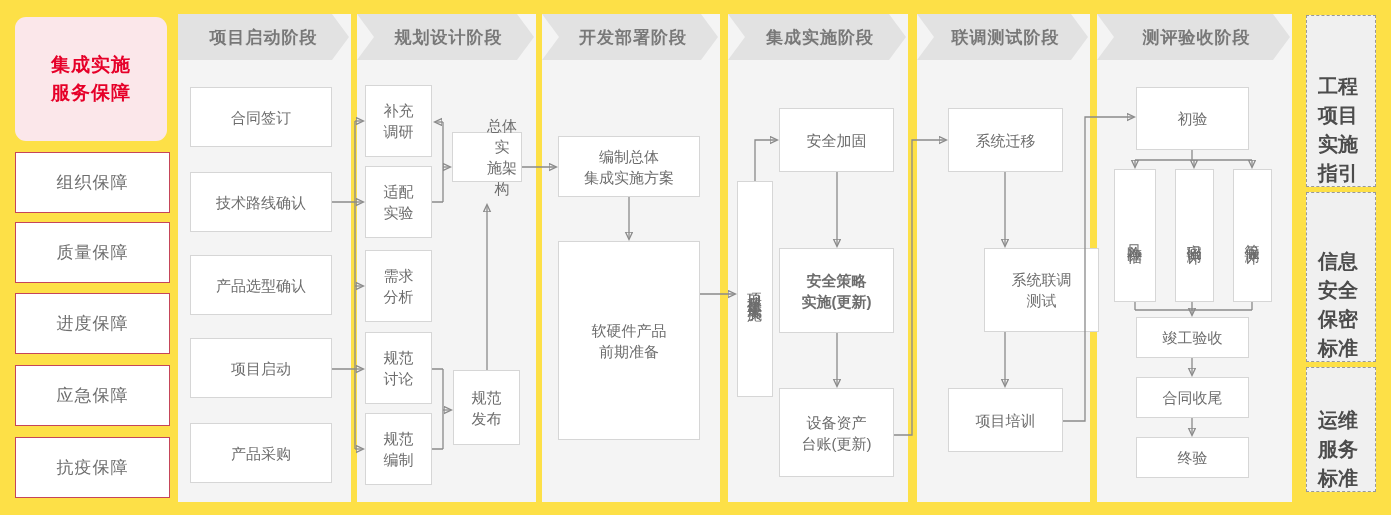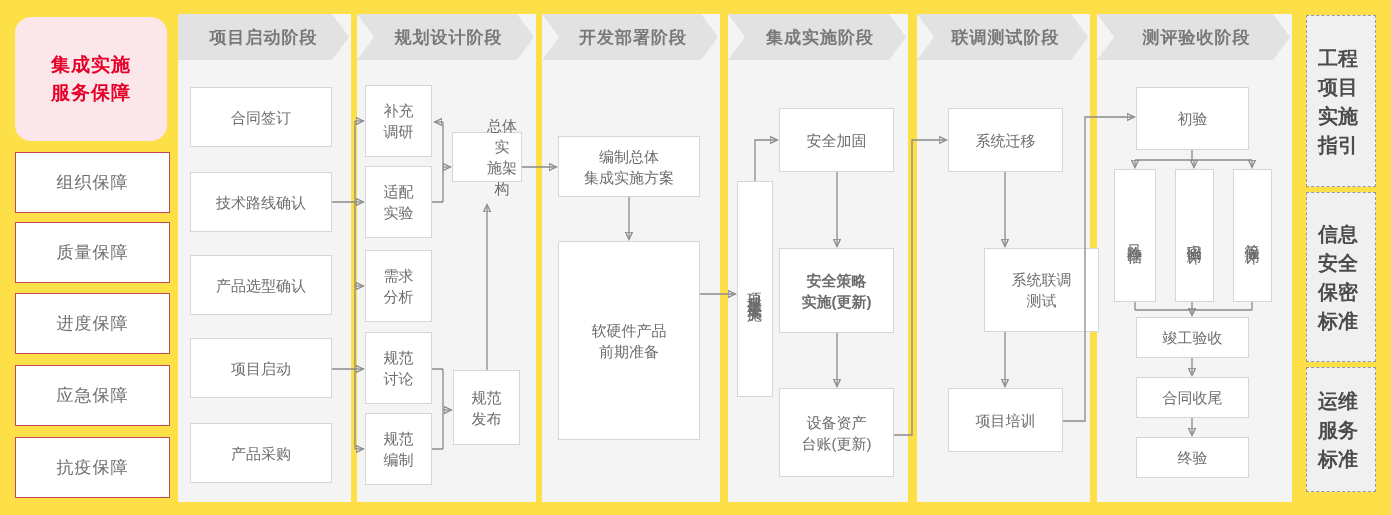--- a/index.html
+++ b/index.html
@@ -17,30 +17,30 @@
         padding-left:6px;box-sizing:border-box;}
   .chev.first{clip-path:polygon(0 0, calc(100% - 17px) 0, 100% 50%, calc(100% - 17px) 100%, 0 100%);padding-left:0;}
 
   
   .node{position:absolute;background:#ffffff;border:1px solid #d6d6d6;
         display:flex;align-items:center;justify-content:center;text-align:center;
         color:#6d6d6d;font-size:15px;line-height:1.4;white-space:pre-line;box-sizing:border-box;}
   .vnode{writing-mode:vertical-rl;text-orientation:upright;letter-spacing:2px;line-height:1;}
 
   
-  .pink{position:absolute;left:15px;top:17px;width:152px;height:124px;background:#fbe7ea;border-radius:16px;
+  .pink{position:absolute;left:15px;top:17px;width:152px;height:124px;background:#fbe7ea;border-radius:11px;
         display:flex;align-items:center;justify-content:center;text-align:center;
         color:#e60029;font-size:19px;font-weight:bold;line-height:1.5;white-space:pre-line;letter-spacing:1px;}
   .snode{position:absolute;left:15px;width:155px;height:61px;background:#ffffff;border:1.5px solid #c5455a;
         display:flex;align-items:center;justify-content:center;
         color:#6d6d6d;font-size:17px;letter-spacing:1px;box-sizing:border-box;}
 
   
   .std{position:absolute;left:1306px;width:70px;background:#f0f0f0;border:1px dashed #999999;
-       display:flex;flex-direction:column;align-items:center;justify-content:center;gap:3px;box-sizing:border-box;}
+       display:flex;flex-direction:column;align-items:center;justify-content:flex-end;gap:3px;box-sizing:border-box;}
   .std .row{width:46px;display:flex;justify-content:space-between;
        font-size:20px;font-weight:bold;color:#4c4c4c;line-height:1.3;}
 
   svg.wires{position:absolute;left:0;top:0;pointer-events:none;}
   svg.wires path{stroke:#8a8a8a;stroke-width:1.3;fill:none;}
 </style>
 </head>
 <body>
 
 <div id="stage">

